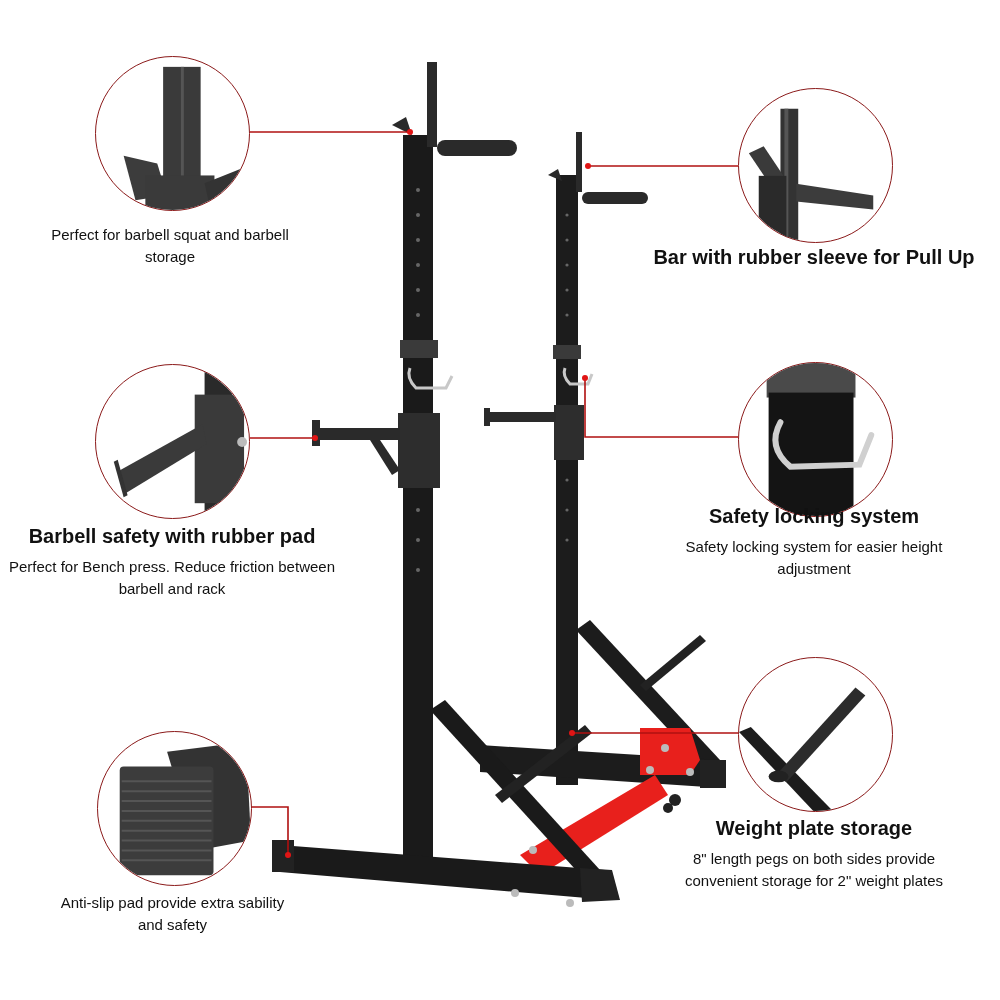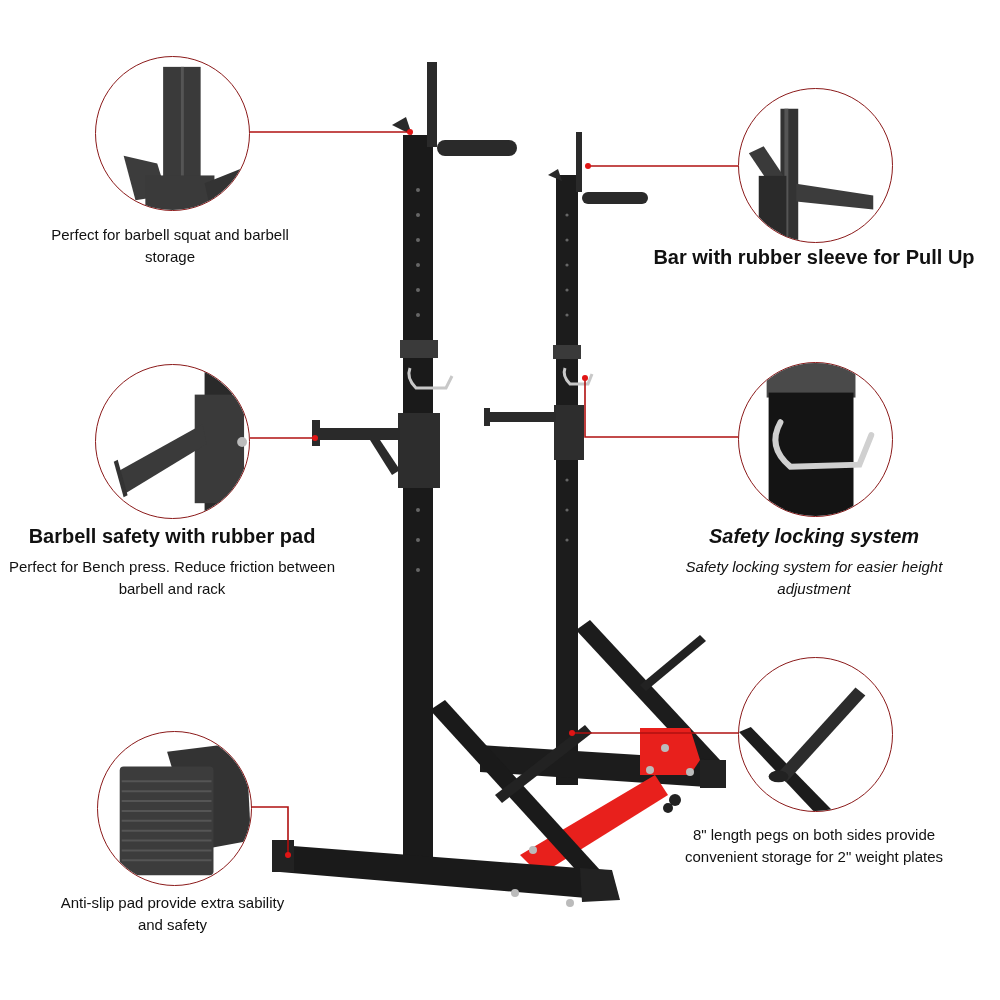--- a/index.html
+++ b/index.html
@@ -180,24 +180,25 @@
 
 <div class="caption" style="left:628px; top:245px; width:372px;">
   <div class="title">Bar with rubber sleeve for Pull Up</div>
 </div>
 
 <div class="caption" style="left:0px; top:524px; width:344px;">
   <div class="title">Barbell safety with rubber pad</div>
   <div class="desc" style="padding:0 1px;">Perfect for Bench press. Reduce friction between barbell and rack</div>
 </div>
 
-<div class="caption" style="left:672px; top:524px; width:284px;font-style:italic;">
+<div class="caption" style="left:672px; top:504px; width:284px;">
   <div class="title">Safety locking system</div>
   <div class="desc" style="padding:0 10px;">Safety locking system for easier height adjustment</div>
 </div>
 
 <div class="caption" style="left:55px; top:884px; width:235px;text-align:center;">
   <div class="desc">Anti-slip pad provide extra sability and safety</div>
 </div>
 
 <div class="caption" style="left:680px; top:816px; width:268px;">
+  <div class="title">Weight plate storage</div>
   <div class="desc">8" length pegs on both sides provide convenient storage for 2" weight plates</div>
 </div>
 
 </body></html>

